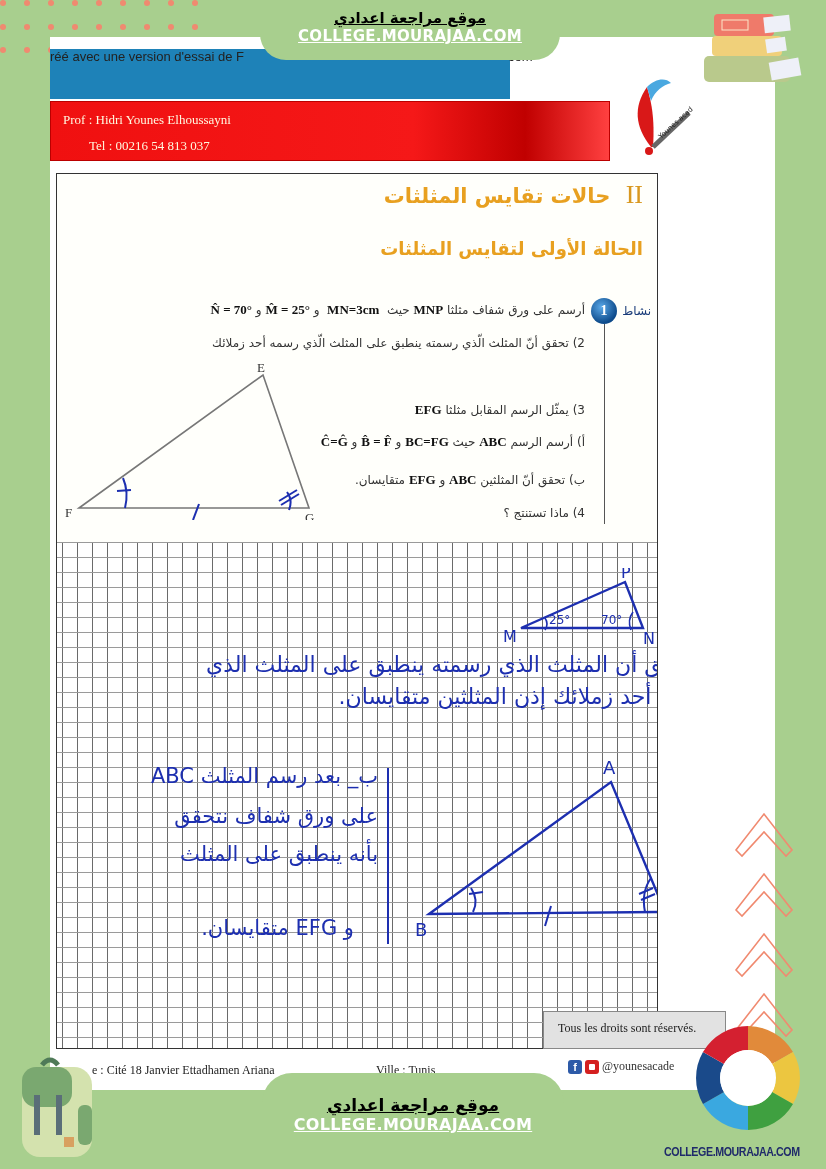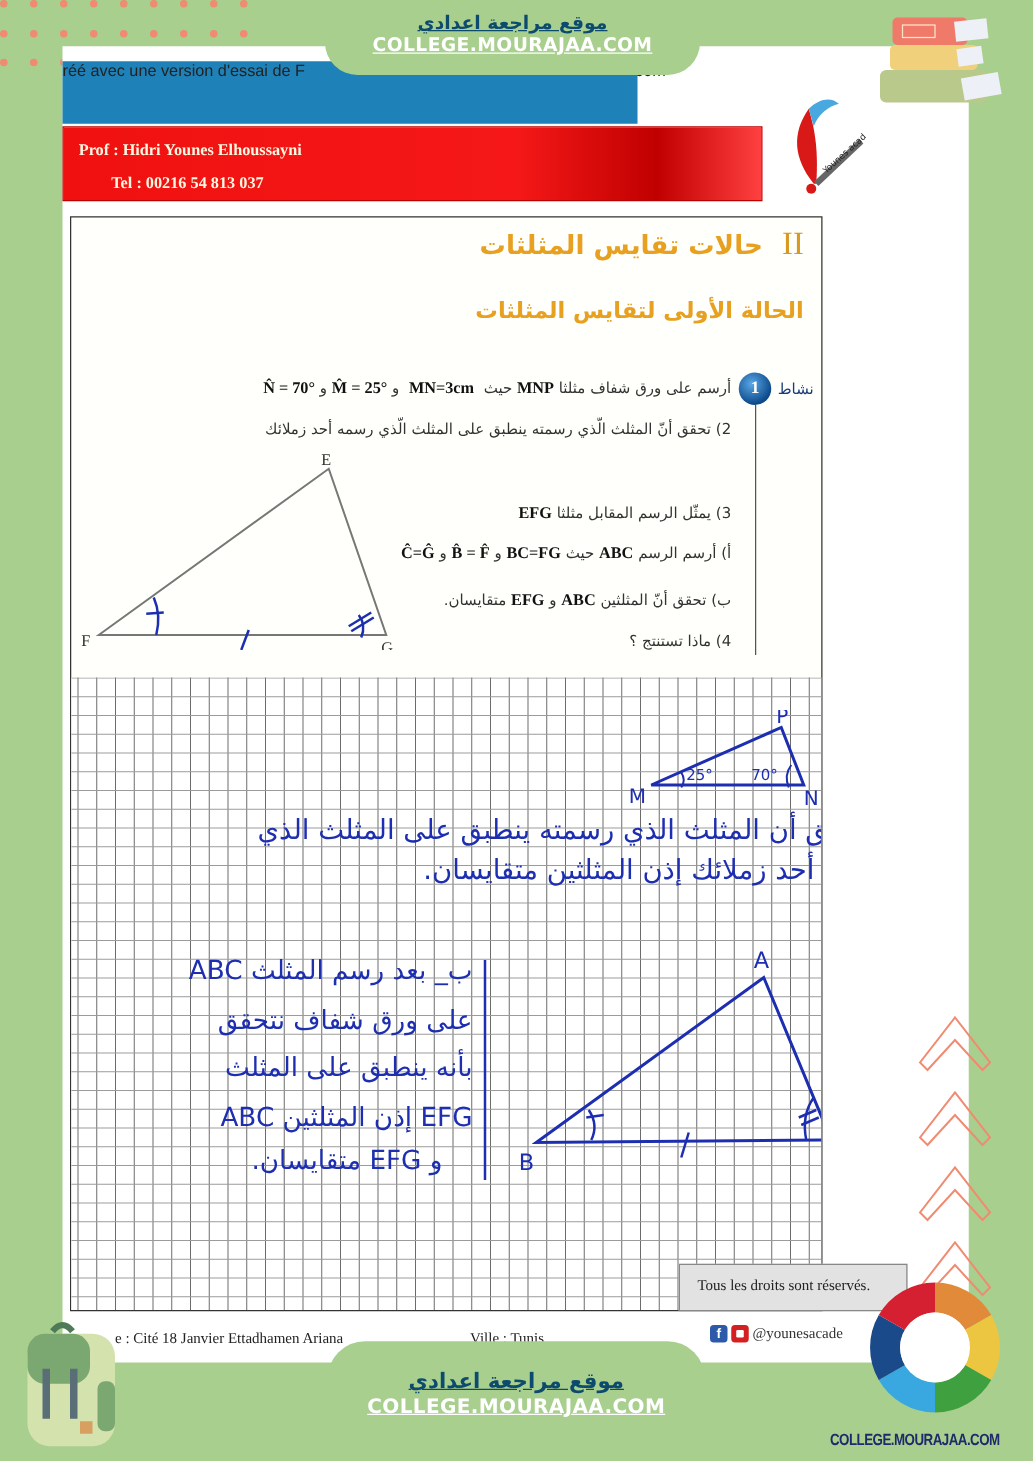--- a/index.html
+++ b/index.html
@@ -9,21 +9,21 @@
   .dots { position: absolute; left: 0; top: 0; width: 200px; height: 60px; }
   .dot { position: absolute; width: 6px; height: 6px; border-radius: 50%; background: #f08a70; }
 
   .page { position: absolute; left: 50px; top: 37px; width: 725px; height: 1053px; background: #fff; }
 
   .trial-bar { position: absolute; left: 0; top: 12px; width: 460px; height: 50px; background: #1e82b8; }
   .trial-text { position: absolute; left: 0; top: 12px; font-family: "Liberation Sans", sans-serif; font-size: 13px; color: #222; white-space: nowrap; }
 
   .prof-bar { position: absolute; left: 0; top: 64px; width: 560px; height: 60px;
     background: linear-gradient(90deg, #f01010 0%, #f51818 65%, #c00000 85%, #ff4040 100%);
-    border: 1px solid #b00; font-weight: bold; }
+    border: 1px solid #b00; }
   .prof-name { position: absolute; left: 12px; top: 10px; font-family: "Liberation Serif", serif; font-size: 13px; color: #fff8e0; }
   .prof-tel { position: absolute; left: 38px; top: 36px; font-family: "Liberation Serif", serif; font-size: 13px; color: #fff8e0; }
 
   .quill { position: absolute; left: 575px; top: 40px; width: 80px; height: 80px; }
 
   .content-box { position: absolute; left: 6px; top: 136px; width: 602px; height: 876px; border: 1.5px solid #333; background: #fffffb; overflow: hidden; }
 
   .h-title { position: absolute; right: 14px; top: 6px; font-size: 21px; font-weight: bold; color: #e8a020; direction: rtl; }
   .h-roman { font-family: "Liberation Serif", serif; font-weight: normal; font-size: 26px; color: #d99820; margin-left: 8px; }
   .h-sub { position: absolute; right: 14px; top: 50px; font-size: 18px; font-weight: bold; color: #e8a020; direction: rtl; margin-top: 14px; }
@@ -54,21 +54,21 @@
 
   .address { position: absolute; left: 42px; top: 1026px; font-family: "Liberation Serif", serif; font-size: 12px; color: #222; white-space: nowrap; }
   .ville { position: absolute; left: 326px; top: 1026px; font-family: "Liberation Serif", serif; font-size: 12px; color: #222; }
   .social { position: absolute; left: 518px; top: 1022px; display: flex; align-items: center; gap: 3px; font-family: "Liberation Serif", serif; font-size: 12px; color: #333; }
   .fb { width: 14px; height: 14px; background: #2d5aa8; border-radius: 3px; color: #fff; font-size: 11px; font-weight: bold; text-align: center; line-height: 15px; font-family: "Liberation Sans", sans-serif; }
   .yt { width: 14px; height: 14px; background: #d42020; border-radius: 3px; position: relative; }
   .yt::after { content: ""; position: absolute; left: 4px; top: 4px; width: 6px; height: 6px; background: #fff; border-radius: 1px; }
 
   .banner-top { position: absolute; left: 260px; top: 0; width: 300px; height: 60px; background: #a8cf8e; border-radius: 0 0 26px 26px; text-align: center; }
   .banner-bottom { position: absolute; left: 262px; top: 1073px; width: 302px; height: 96px; background: #a8cf8e; border-radius: 30px 30px 0 0; text-align: center; }
-  .banner-ar { color: #0c4a6e; font-weight: bold; font-size: 15px; text-decoration: underline; direction: rtl; }
+  .banner-ar { color: #000000; font-weight: bold; font-size: 15px; text-decoration: underline; direction: rtl; }
   .banner-en { color: #fff; font-weight: bold; font-size: 15px; text-decoration: underline; font-family: "DejaVu Sans", sans-serif; letter-spacing: 0.3px; }
 
   .books { position: absolute; left: 700px; top: 12px; width: 105px; height: 80px; }
   .chevrons { position: absolute; left: 734px; top: 790px; width: 60px; height: 250px; }
   .bag { position: absolute; left: 12px; top: 1055px; width: 90px; height: 105px; }
   .wheel { position: absolute; left: 696px; top: 1022px; width: 104px; height: 112px; }
   .wheel-label { position: absolute; left: 664px; top: 1144px; font-family: "Liberation Sans", sans-serif; font-weight: bold; font-size: 13px; color: #1f2a6a; letter-spacing: -0.5px; transform: scaleX(0.82); transform-origin: left; white-space: nowrap; }
 </style>
 </head>
 <body>
@@ -228,21 +228,20 @@
         <text x="188" y="14" font-size="18" fill="#1d2fb0" font-family="DejaVu Sans, sans-serif">A</text>
         <text x="0" y="176" font-size="18" fill="#1d2fb0" font-family="DejaVu Sans, sans-serif">B</text>
         <text x="246" y="174" font-size="18" fill="#1d2fb0" font-family="DejaVu Sans, sans-serif">C</text>
       </svg>
 
       <div style="position:absolute; left:330px; top:226px; width:2px; height:176px; background:#1d2fb0;"></div>
 
       <div class="hand" style="right:356px; top:222px; font-size:21px; font-weight:normal;">ب_ بعد رسم المثلث ABC</div>
       <div class="hand" style="right:356px; top:262px; font-size:21px; font-weight:normal;">على ورق شفاف نتحقق</div>
       <div class="hand" style="right:356px; top:300px; font-size:21px; font-weight:normal;">بأنه ينطبق على المثلث</div>
-      <div class="hand" style="right:356px; top:340px; font-size:21px; font-weight:normal;">EFG إذن المثلثين ABC</div>
       <div class="hand" style="right:380px; top:374px; font-size:21px; font-weight:normal;">و EFG متقايسان.</div>
     </div>
   </div>
 
   <div class="rights">Tous les droits sont réservés.</div>
 
   <div class="address">e : Cité 18 Janvier Ettadhamen Ariana</div>
   <div class="ville">Ville : Tunis</div>
   <div class="social">
     <span class="fb">f</span>

